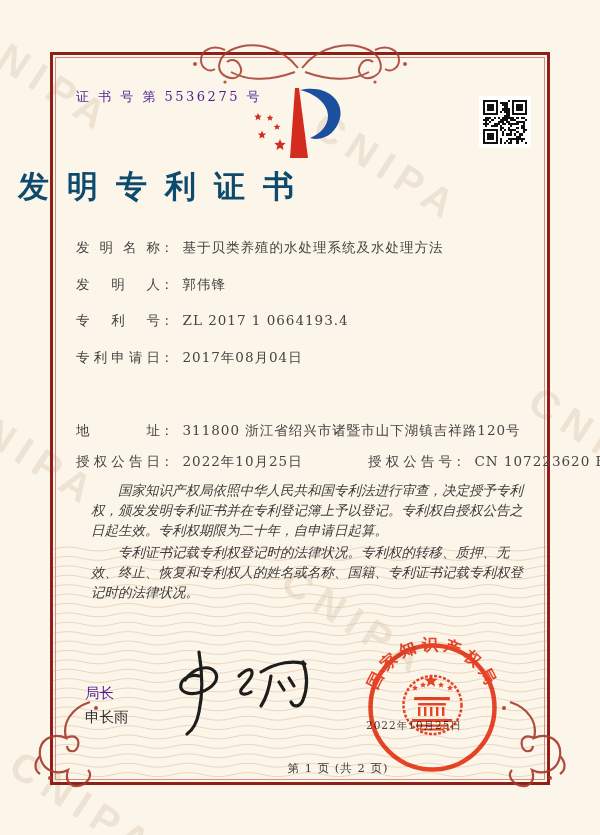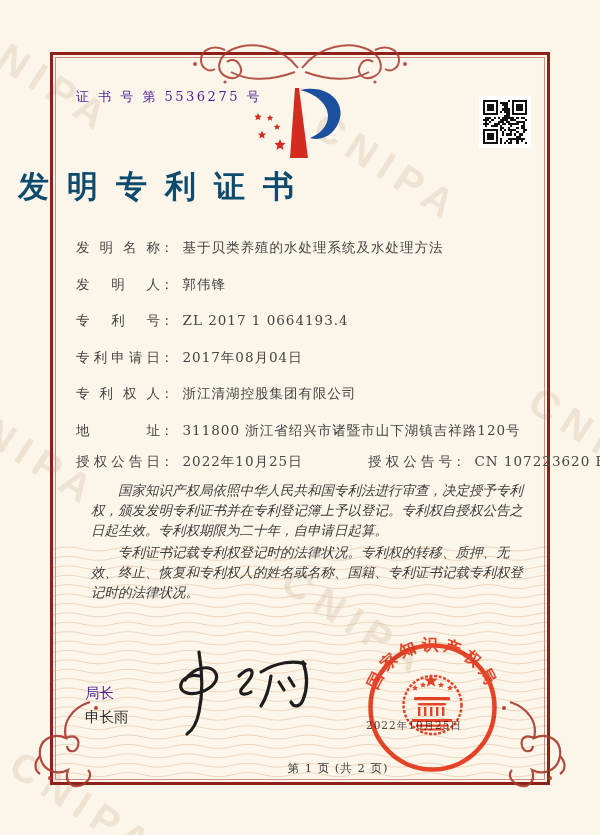--- a/index.html
+++ b/index.html
@@ -116,23 +116,20 @@
   </div>
   <div class="frow" style="top:239px;">
     <span class="flabel">发明名称</span><span>：</span><span class="fvalue">基于贝类养殖的水处理系统及水处理方法</span>
   </div>
   <div class="frow" style="top:312px;">
     <span class="flabel">专利号</span><span>：</span><span class="fvalue">ZL 2017 1 0664193.4</span>
   </div>
   <div class="frow" style="top:349px;">
     <span class="flabel">专利申请日</span><span>：</span><span class="fvalue">2017年08月04日</span>
   </div>
-  <div class="frow" style="top:385px;">
-    <span class="flabel">专利权人</span><span>：</span><span class="fvalue">浙江清湖控股集团有限公司</span>
-  </div>
   <div class="frow" style="top:422px;">
     <span class="flabel">地址</span><span>：</span><span class="fvalue">311800 浙江省绍兴市诸暨市山下湖镇吉祥路120号</span>
   </div>
   <div class="frow" style="top:453px;width:449px;">
     <span class="flabel">授权公告日</span><span>：</span><span class="fvalue">2022年10月25日</span>
     <span class="grant2">
       <span class="flabel">授权公告号</span><span>：</span><span class="fvalue">CN 107223620 B</span>
     </span>
   </div>
 

